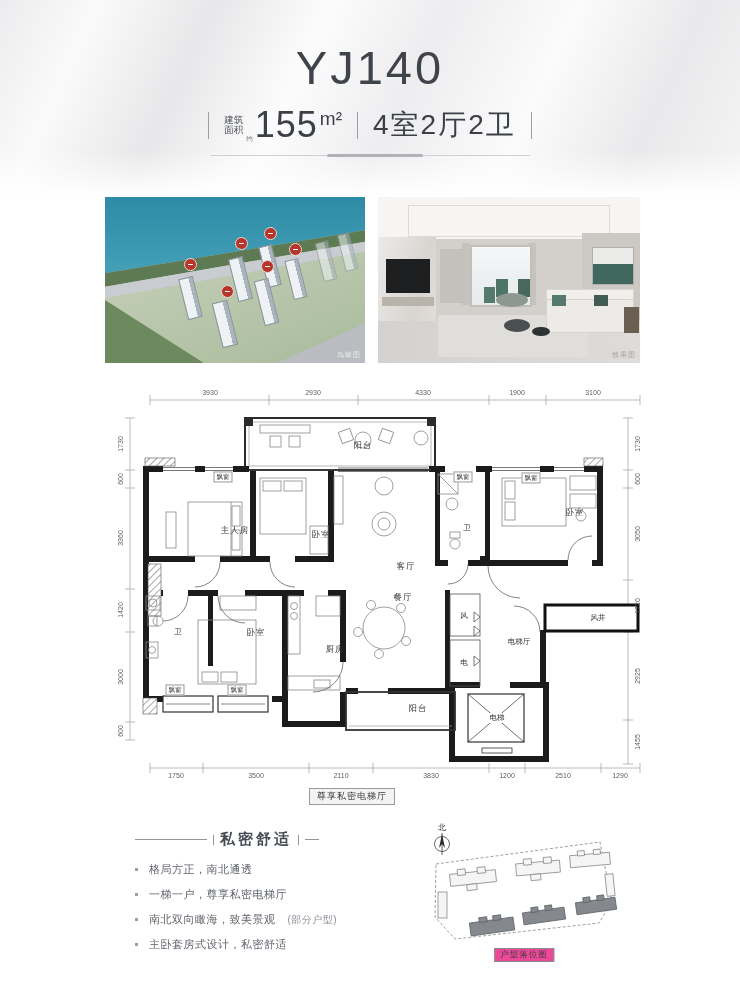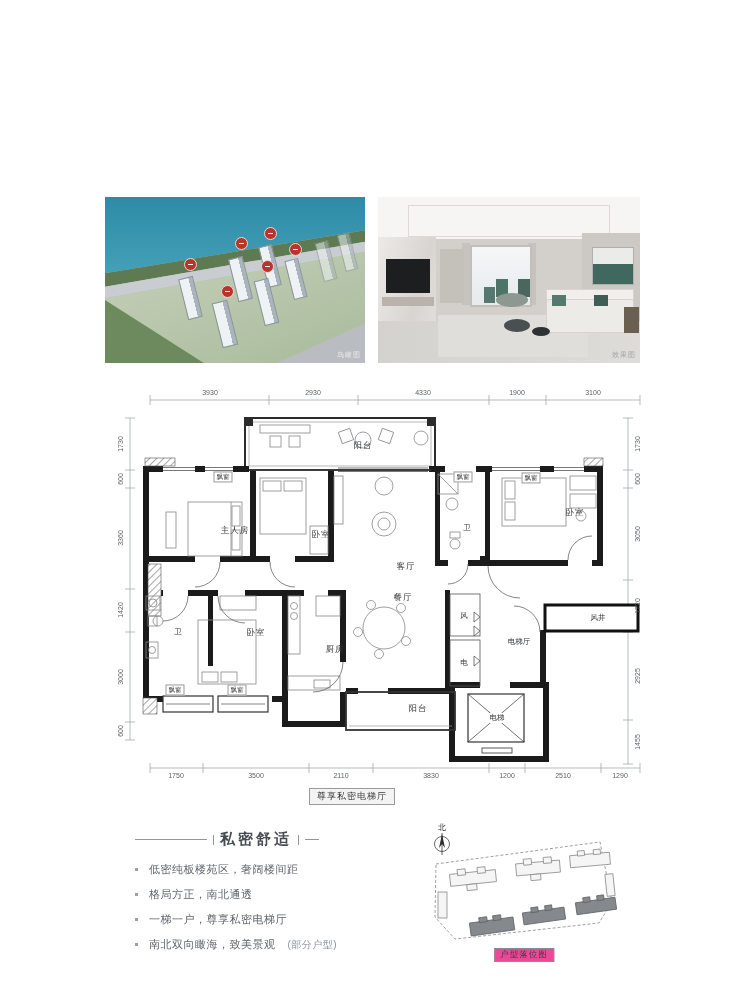--- a/index.html
+++ b/index.html
@@ -68,20 +68,39 @@
   .siteplan{position:absolute;left:428px;top:820px;width:228px;height:160px;}
   .north-label{position:absolute;left:14px;top:2px;transform:translateX(-50%);font-size:8px;color:#333;}
   .sp-cap{position:absolute;left:96px;top:128px;transform:translateX(-50%);border:1px solid #8a8a8a;
        color:#3c3c3c;background:#ec4899;font-size:8.5px;padding:0 5px;white-space:nowrap;letter-spacing:1px;}
 </style>
 </head>
 <body>
 
 <div class="page">
 
+  <div class="hero">
+    <div class="hero-title">YJ140</div>
+    <div class="spec-row">
+      <span class="vbar"></span>
+      <span class="area-label">
+        <span>建筑</span>
+        <span>面积</span>
+      </span>
+      <span class="area-approx">约</span>
+      <span class="area-value">155</span>
+      <span class="area-unit">m²</span>
+      <span class="vbar"></span>
+      <span class="rooms-spec">4室2厅2卫</span>
+      <span class="vbar"></span>
+    </div>
+    <div class="hero-rule">
+      <span class="rule-accent"></span>
+    </div>
+  </div>
 
   <div class="photos">
     <div class="photo aerial">
       <div class="lay sea"></div>
       <div class="lay shore"></div>
       <div class="lay road"></div>
       <div class="lay field"></div>
       <div class="lay lawn"></div>
       <div class="lay road2"></div>
       <div class="lay tower" style="left:78px;top:80px;width:13px;height:40px;"></div>
@@ -410,34 +429,34 @@
     <div class="an-head">
       <span class="an-line" style="width:72px;"></span>
       <span class="an-tick"></span>
       <span class="an-title">私密舒适</span>
       <span class="an-tick"></span>
       <span class="an-line" style="width:14px;"></span>
     </div>
     <div class="an-list">
       <div class="an-row">
         <span class="an-dot"></span>
-        <span>低密纯板楼苑区，奢阔楼间距</span>
-      </div>
-      <div class="an-row">
-        <span class="an-dot"></span>
         <span>格局方正，南北通透</span>
       </div>
       <div class="an-row">
         <span class="an-dot"></span>
         <span>一梯一户，尊享私密电梯厅</span>
       </div>
       <div class="an-row">
         <span class="an-dot"></span>
         <span>南北双向瞰海，致美景观</span>
         <span class="an-note">(部分户型)</span>
+      </div>
+      <div class="an-row">
+        <span class="an-dot"></span>
+        <span>主卧套房式设计，私密舒适</span>
       </div>
     </div>
   </div>
 
   <div class="siteplan">
     <span class="north-label">北</span>
     <svg width="228" height="160" viewBox="0 0 228 160">
       <g>
         <circle cx="14" cy="24" r="7.5" fill="none" stroke="#444" stroke-width="0.8"></circle>
         <line x1="14" y1="13" x2="14" y2="35" stroke="#333" stroke-width="0.8"></line>

